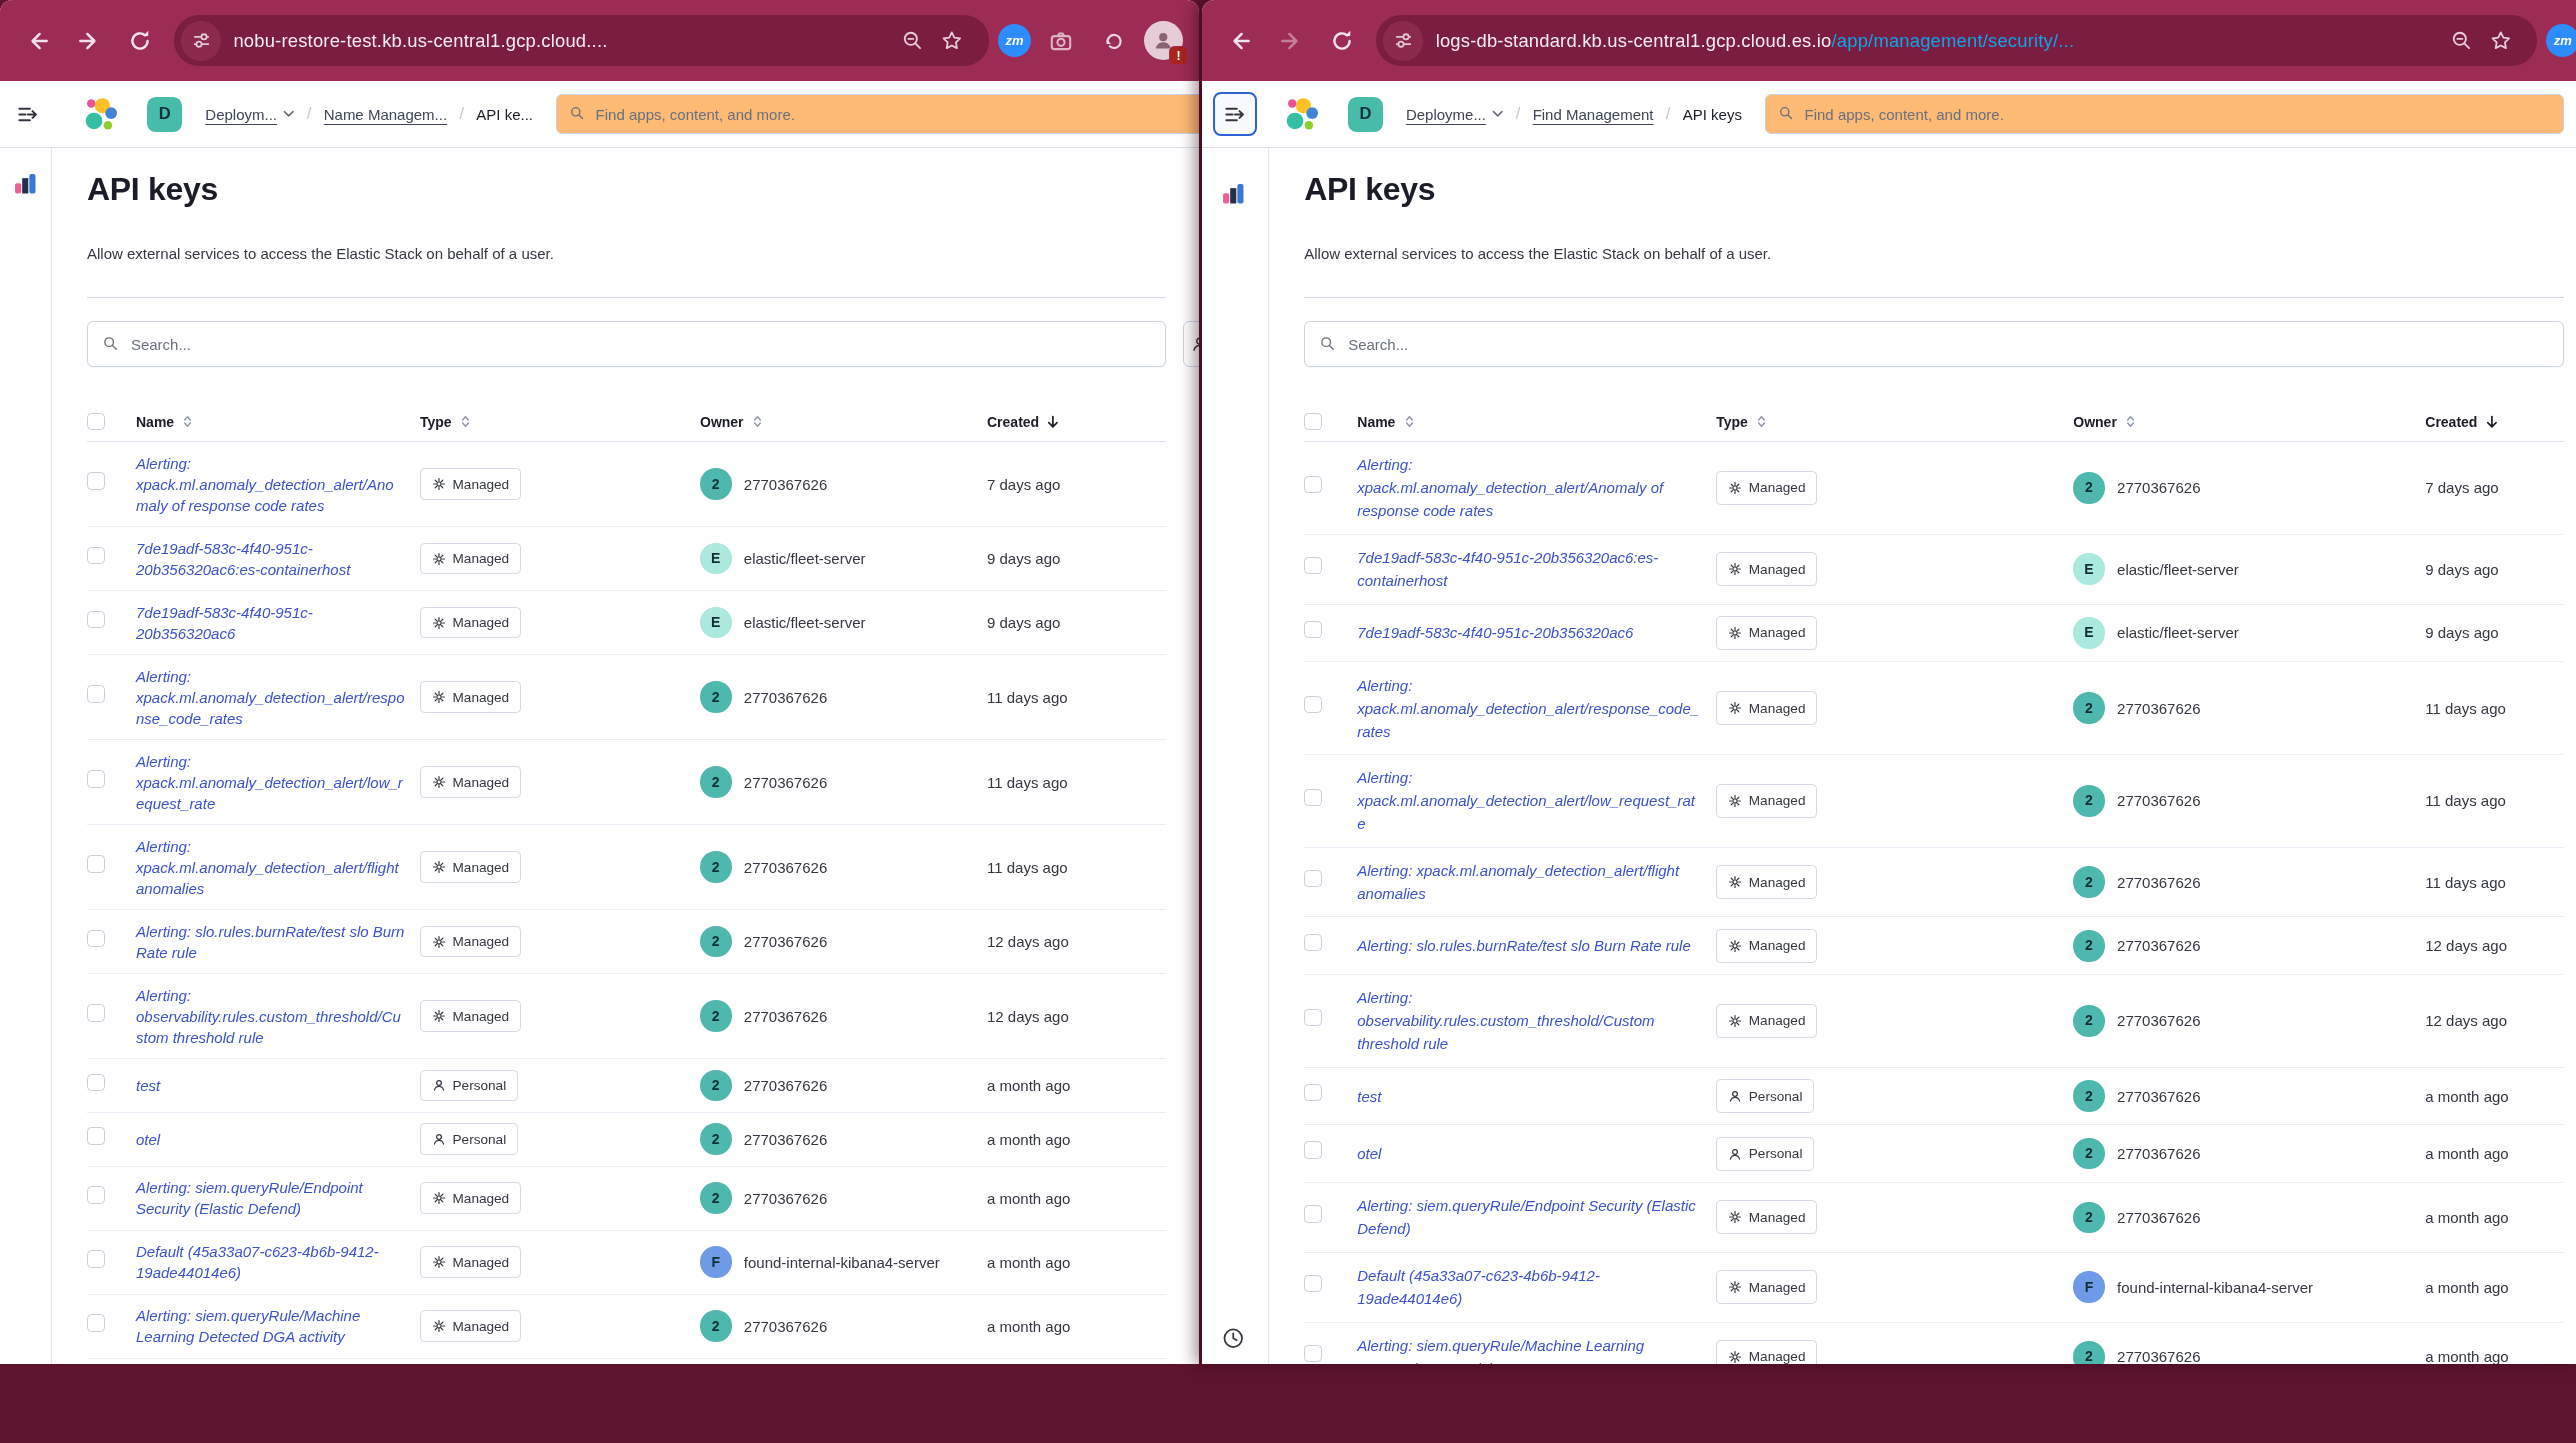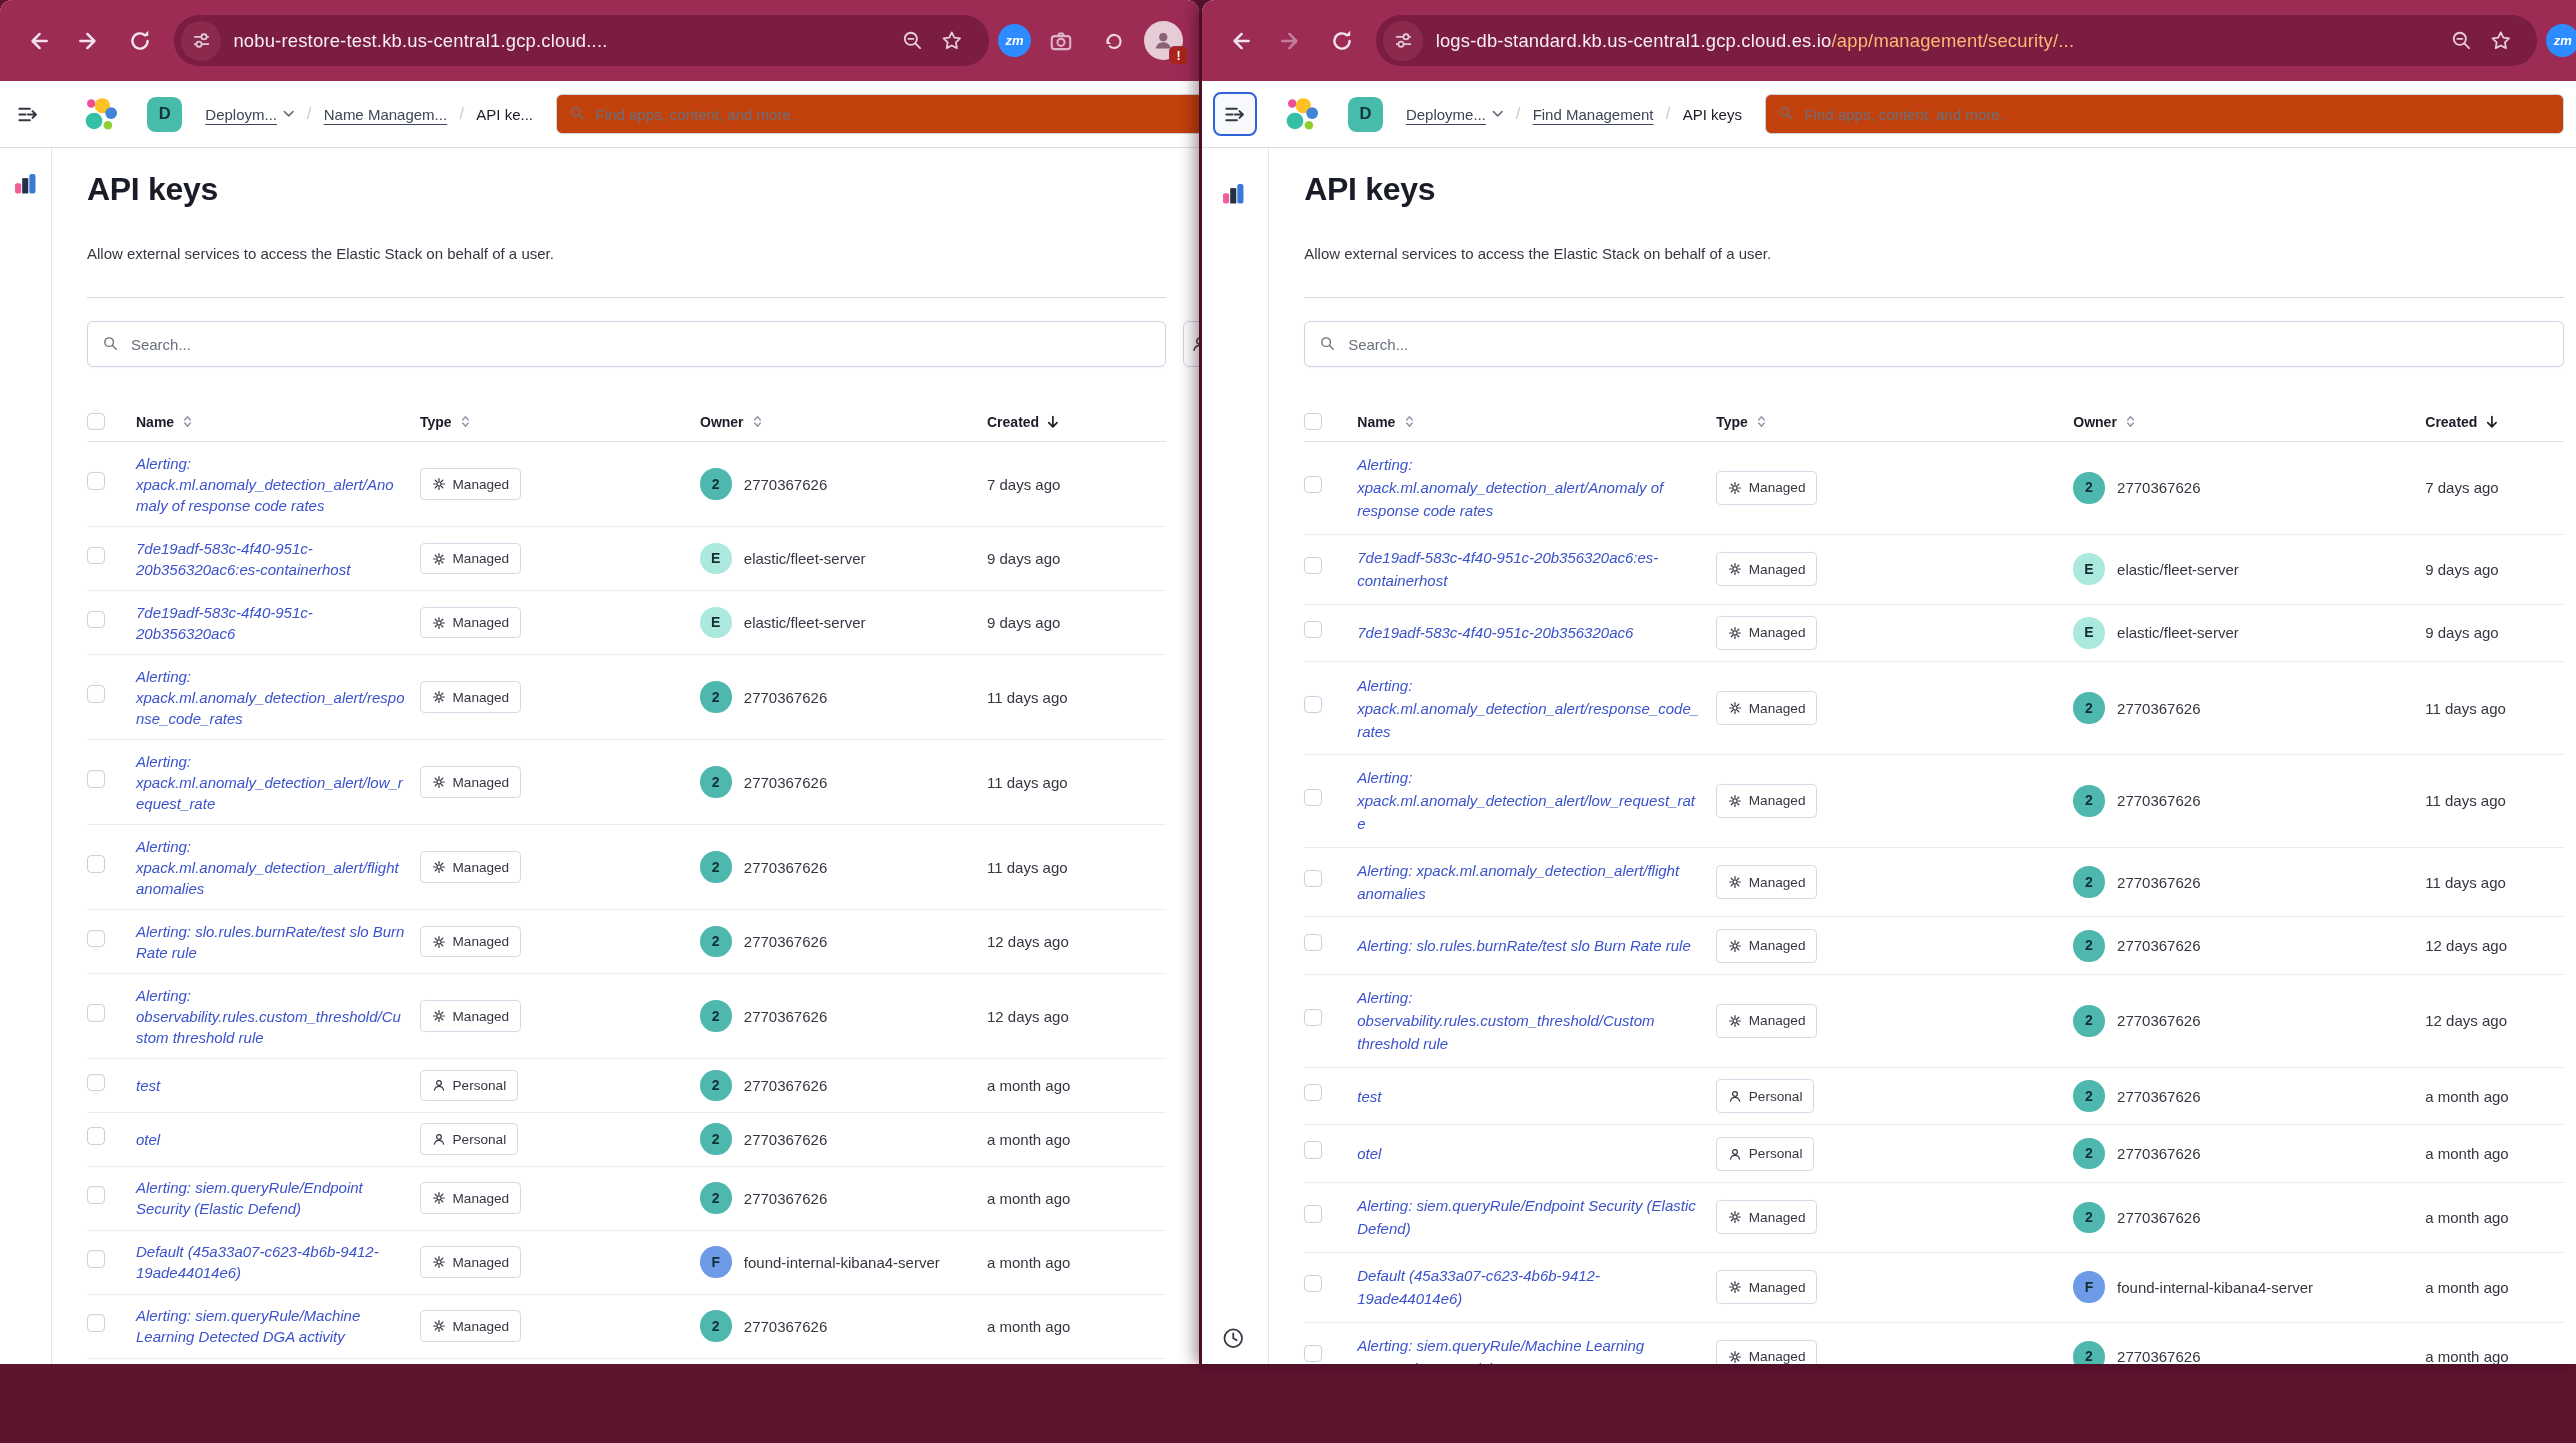--- a/index.html
+++ b/index.html
@@ -12,21 +12,21 @@
 
   
   .toolbar { height:81px; background:#9d2c55; display:flex; align-items:center; padding:0 15.8px 0 12.3px; flex-shrink:0; }
   .tb-btn { width:51px; height:51px; display:flex; align-items:center; justify-content:center; color:#f2e2ea; flex-shrink:0; border-radius:50%; }
   .tb-btn svg { width:26px; height:26px; }
   .dim { opacity:.45; }
   .urlbar { flex:1; height:51px; background:#7a1d40; border-radius:25px; display:flex; align-items:center; padding:0 17.5px 0 7px; margin:0 8.8px; min-width:0; }
   .tune-wrap { width:40px; height:40px; border-radius:50%; background:#8c2a4e; display:flex; align-items:center; justify-content:center; flex-shrink:0; }
   .tune-wrap svg { width:23px; height:23px; }
   .url-text { flex:1; color:#f7eef3; font-size:18.4px; letter-spacing:0.2px; white-space:nowrap; overflow:hidden; margin-left:12.3px; }
-  .url-path { color:#fdba74;margin-top:32px; }
+  .url-path { color:#0ea5e9;margin-top:32px; }
   .pill-ic { width:39px; height:39px; display:flex; align-items:center; justify-content:center; color:#e9cdd9; flex-shrink:0; }
   .pill-ic svg { width:23.6px; height:23.6px; }
   .ext-area { display:flex; align-items:center; gap:7px; flex-shrink:0; }
   .zm-badge { width:33px; height:33px; border-radius:50%; background:#2d8cff; color:#fff; font-size:13px; font-weight:700; display:flex; align-items:center; justify-content:center;font-style:italic; }
   .ext-ic { width:46px; height:46px; display:flex; align-items:center; justify-content:center; color:#dcb4c5; }
   .ext-ic svg { width:26px; height:26px; }
   .profile { width:39px; height:39px; border-radius:50%; background:#e6ccd7; position:relative; display:flex; align-items:center; justify-content:center; }
   .profile svg { width:24.5px; height:24.5px; color:#8a6273; }
   .alert-badge { position:absolute; right:-5.2px; bottom:-5.2px; width:19px; height:19px; border-radius:5.3px; background:#a8241c; color:#fff; font-size:12.3px; font-weight:700; display:flex; align-items:center; justify-content:center; border:1.8px solid #9d2c55; }
   .clip-right { margin-right:-19px; }
@@ -37,21 +37,21 @@
   .expand-btn svg { width:23px; height:23px; }
   .expand-btn.focused { width:44px; height:44px; border:2.6px solid #2f62d8; border-radius:7.9px; background:#f7f9fd; margin-left:-1.7px; }
   .elogo { width:37px; height:37px; margin-left:40px; flex-shrink:0; }
   .win-right .elogo { margin-left:26px; }
   .space-av { width:35px; height:35px; border-radius:8.8px; background:#47bcab; color:#12343a; font-size:16.6px; font-weight:700; display:flex; align-items:center; justify-content:center; margin-left:28px; flex-shrink:0; }
   .crumbs { display:flex; align-items:center; margin-left:23px; font-size:15px; color:#3d4656; white-space:nowrap; flex-shrink:0; }
   .crumb { text-decoration:underline; text-underline-offset:3.5px; color:#3d4656; cursor:pointer; }
   .crumb-last { color:#1a1c27; }
   .crumb-sep { color:#c3cad8; margin:0 12.3px; font-size:16.6px; }
   .chev { width:11.4px; height:7.9px; margin-left:6.1px; }
-  .findwrap { flex:1; height:40px; border:0.9px solid #ccd4e2; border-radius:6.1px; display:flex; align-items:center; padding:0 12.3px; margin-left:23px; min-width:0; background:#c2410c; }
+  .findwrap { flex:1; height:40px; border:0.9px solid #ccd4e2; border-radius:6.1px; display:flex; align-items:center; padding:0 12.3px; margin-left:23px; min-width:0; background:#fdba74; }
   .win-left  .findwrap { margin-right:-5.2px; }
   .win-right .findwrap { margin-right:12.3px; }
   .findwrap svg { width:17.5px; height:17.5px; flex-shrink:0; color:#69707d; }
   .findwrap input { border:none; outline:none; flex:1; font-size:15px; margin-left:8.8px; font-family:inherit; color:#1a1c27; min-width:0; background:transparent; }
   .findwrap input::placeholder { color:#69707d; }
 
   
   .kbody { flex:1; display:flex; min-height:0; }
   .rail { position:relative; flex-shrink:0; border-right:0.9px solid #e3e8f0; }
   .win-left  .rail { width:52px; }

